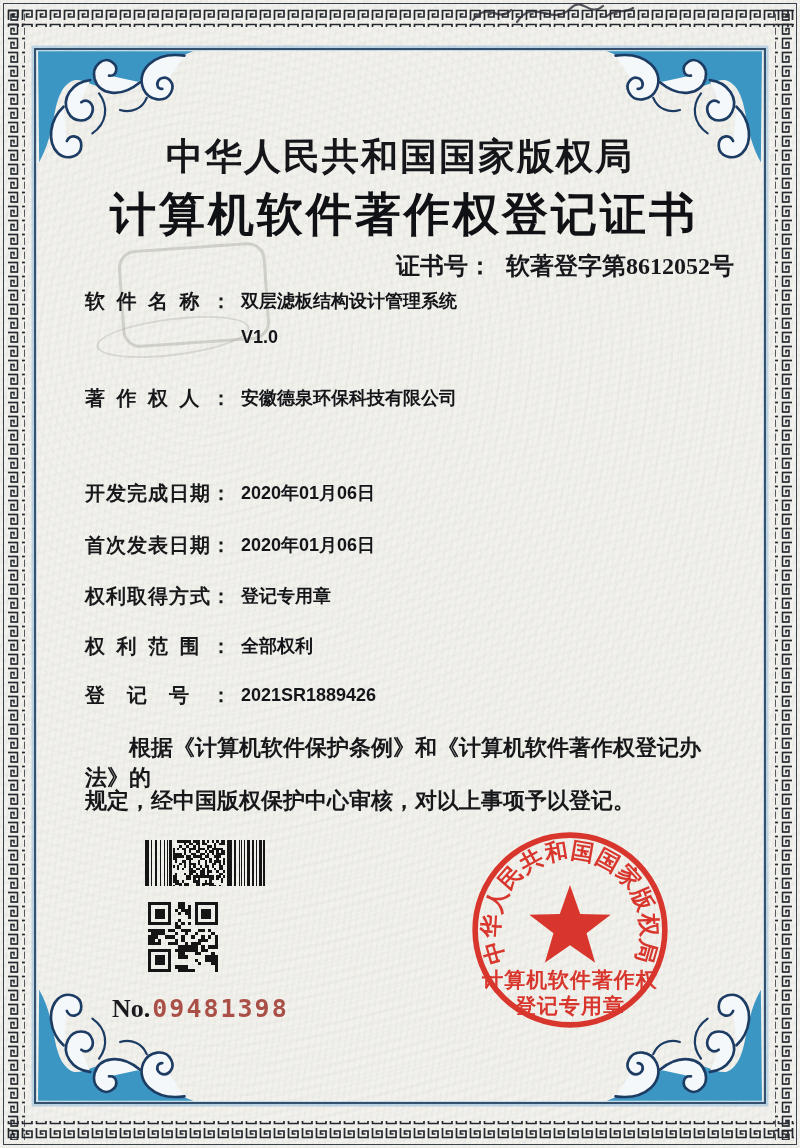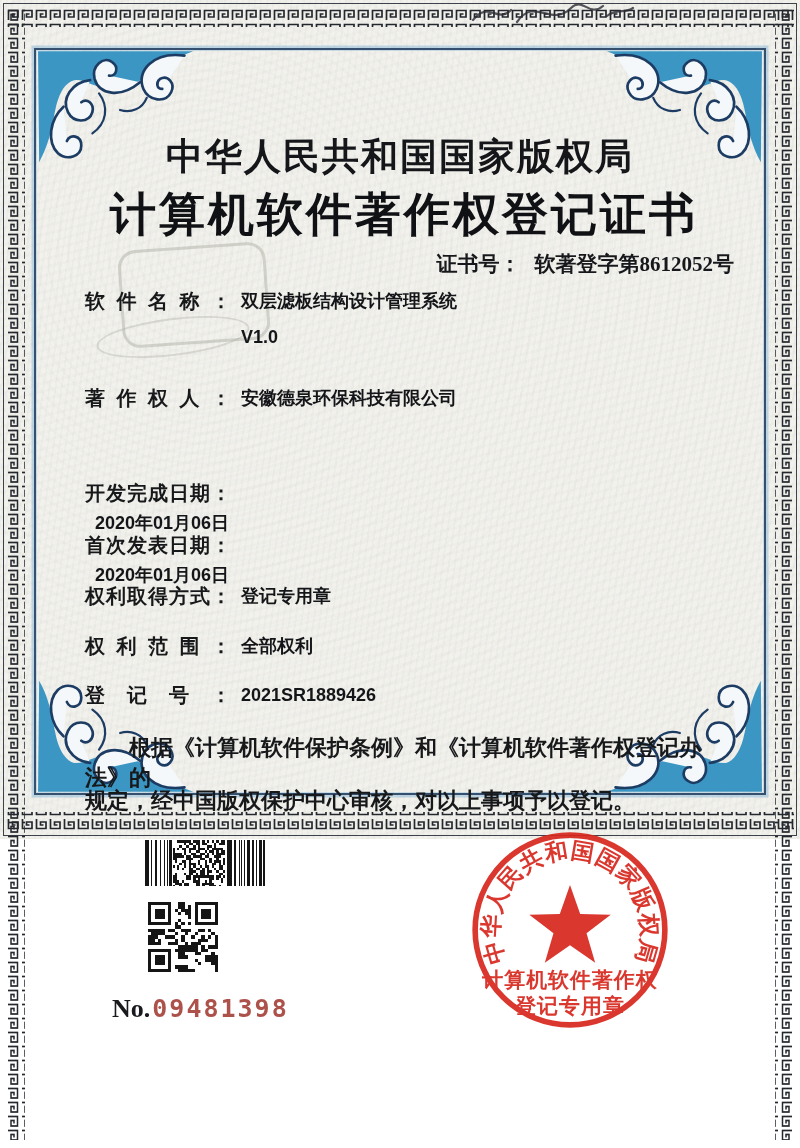--- a/index.html
+++ b/index.html
@@ -1,18 +1,18 @@
 <!DOCTYPE html>
 <html><head>
 <meta charset="utf-8">
 <style>
   html,body{margin:0;padding:0;}
   body{width:800px;height:1148px;overflow:hidden;
     font-family:"Liberation Sans","DejaVu Sans",sans-serif;}
-  #page{position:relative;width:800px;height:839px;
+  #page{position:relative;width:800px;height:1148px;
     background-color:#f2f1ec;
     background-image:
       repeating-linear-gradient(98deg, rgba(140,160,175,.05) 0 2px, transparent 2px 6px),
       repeating-linear-gradient(-14deg, rgba(185,178,158,.05) 0 3px, transparent 3px 8px),
       repeating-radial-gradient(circle at 25% 30%, rgba(150,170,185,.035) 0 3px, transparent 3px 10px);
   }
   
   .edge-line{position:absolute;left:3px;top:3px;right:3px;bottom:3px;
     border:1.5px solid #3c424b;pointer-events:none;}
   
@@ -41,28 +41,28 @@
     border:2px solid rgba(168,170,160,.35);border-radius:50%;transform:rotate(-7deg);}
   
   .authority{position:absolute;left:0;top:132px;width:100%;text-align:center;
     font-family:"Liberation Serif","DejaVu Serif",serif;font-weight:700;
     font-size:37px;letter-spacing:2px;color:#15161a;}
   .cert-title{position:absolute;left:4px;top:184px;width:100%;text-align:center;
     font-family:"Liberation Serif","DejaVu Serif",serif;font-weight:700;
     font-size:46px;letter-spacing:3px;color:#101114;}
   .certno{position:absolute;right:66px;top:250px;
     font-family:"Liberation Serif","DejaVu Serif",serif;font-weight:700;
-    font-size:21px;color:#17181c;}
+    font-size:24px;color:#17181c;}
   .certno .cv{margin-left:14px;}
   .row{position:absolute;left:85px;display:flex;align-items:flex-start;}
   .lab{width:146px;font-size:20px;font-weight:700;color:#17181a;
     text-align:justify;text-align-last:justify;line-height:30px;flex:none;}
   .val{margin-left:10px;font-size:18px;font-weight:700;color:#141518;line-height:30px;}
   .val .l2{display:block;margin-top:6px;}
-  .r1{top:286px;} .r2{top:383px;} .r3{top:478px;flex-direction:column;} .r4{top:530px;flex-direction:column;}
+  .r1{top:286px;} .r2{top:383px;} .r3{top:478px;} .r4{top:530px;}
   .r5{top:581px;} .r6{top:631px;} .r7{top:680px;}
   .stmt{position:absolute;left:85px;width:655px;font-size:22px;font-weight:700;
     color:#17181a;line-height:30px;}
   .s1{top:733px;text-indent:44px;}
   .s2{top:786px;}
   
   #barcode{position:absolute;left:143px;top:840px;width:125px;height:46px;}
   #qrcode{position:absolute;left:148px;top:902px;width:70px;height:70px;}
   .serial{position:absolute;left:112px;top:994px;display:flex;align-items:baseline;}
   .serial .no{font-family:"Liberation Serif","DejaVu Serif",serif;font-weight:700;

